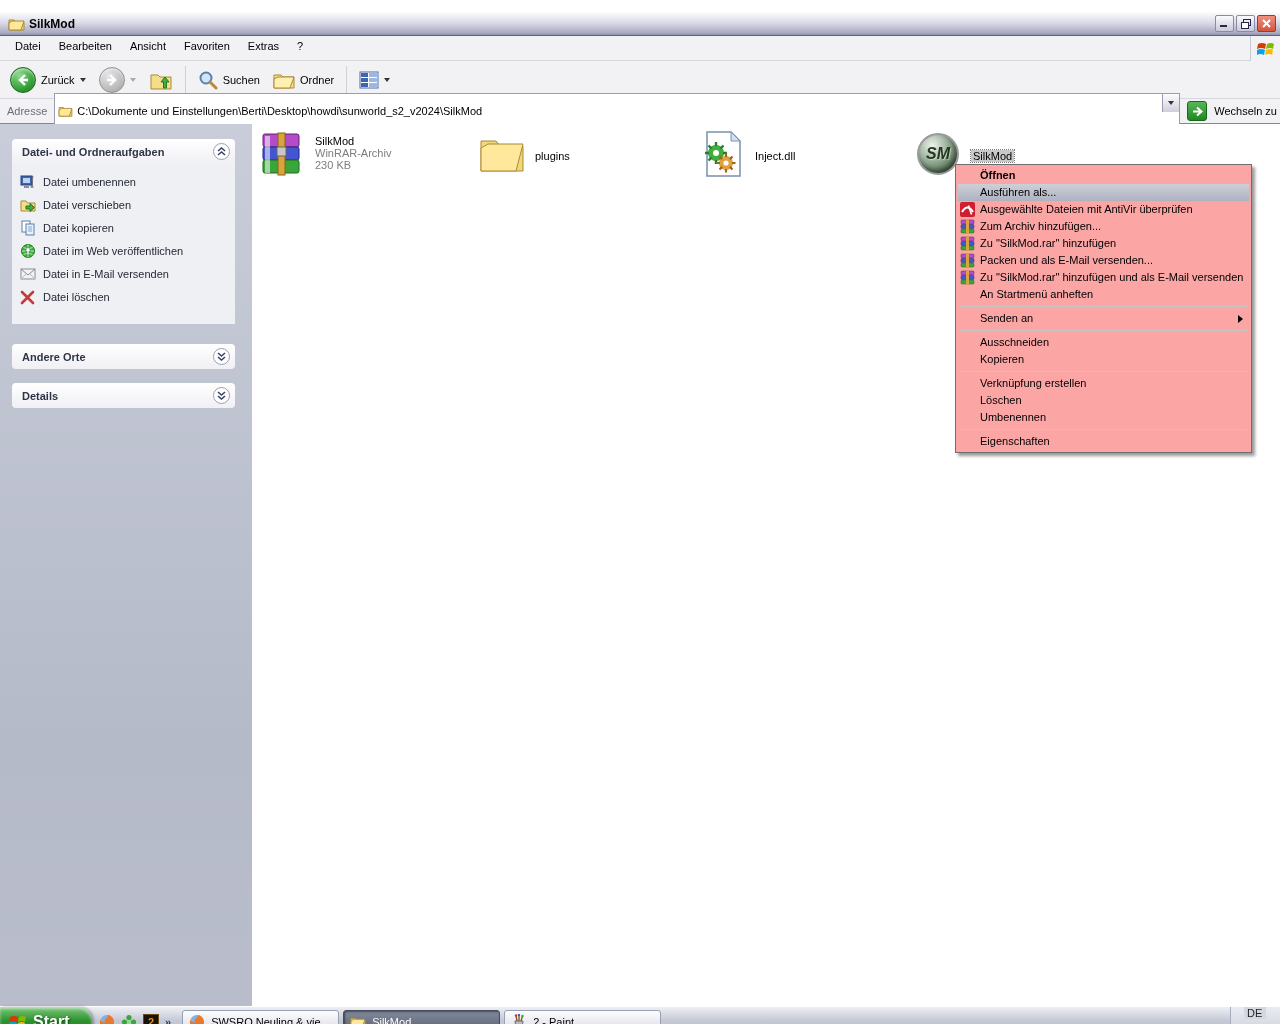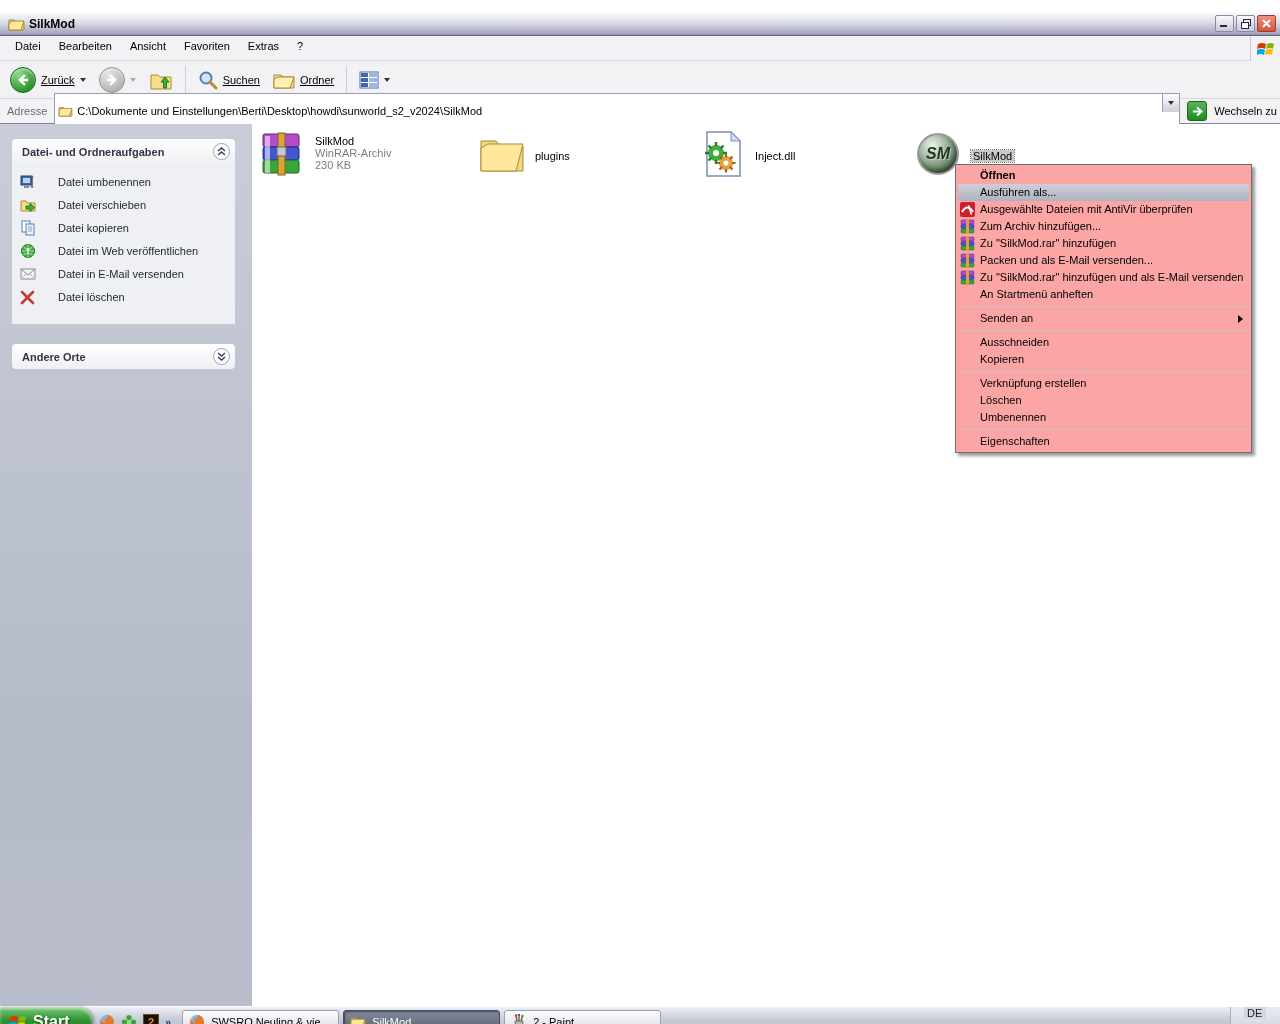--- a/index.html
+++ b/index.html
@@ -16,21 +16,21 @@
     background:linear-gradient(#fbfbfd,#c9c9d9); display:flex; align-items:center; justify-content:center; }
   .winbtn.close { background:linear-gradient(#f0917e,#d6543c); border-color:#9c3b28; }
 
   
   .menubar { height:25px; background:#f2f2f5; border-bottom:1px solid #d6d6de; display:flex; align-items:flex-start; padding-left:6px; }
   .menuitem { padding:4px 9px; }
   .menubar .flagbox { margin-left:auto; width:30px; height:25px; display:flex; align-items:center; justify-content:center; border-left:1px solid #c9c9d4; background:#f2f2f5; }
 
   
   .toolbar { height:38px; background:#f2f2f5; border-bottom:1px solid #d6d6de; display:flex; align-items:center; padding:0 6px; gap:5px; }
-  .tbtn { display:flex; align-items:center; gap:5px; padding:2px 4px; border-radius:3px;text-decoration:underline; }
+  .tbtn { display:flex; align-items:center; gap:5px; padding:2px 4px; border-radius:3px; }
   .circle { width:26px; height:26px; border-radius:50%; background:radial-gradient(circle at 35% 30%, #8fd98f, #2f9b2f 65%, #1c741c); border:1px solid #1a631a; display:flex; align-items:center; justify-content:center; box-shadow: inset 0 2px 3px rgba(255,255,255,.55); }
   .circle.disabled { background:radial-gradient(circle at 35% 30%, #e6e6e6, #b9b9b9 65%, #9a9a9a); border-color:#909090; }
   .tsep { width:1px; height:28px; background:#cfcfda; margin:0 3px; }
   .dropcaret { width:0; height:0; border-left:3px solid transparent; border-right:3px solid transparent; border-top:4px solid #333; }
 
   
   .addressbar { height:25px; background:#f2f2f5; border-bottom:1px solid #84849a; display:flex; align-items:center; padding:0 3px 0 7px; gap:7px; }
   .addr-label { color:#6b6b7c; }
   .addr-combo { flex:1; height:36px; background:#fff; border:1px solid #9b9bb2; display:flex; align-items:center; gap:4px; padding-left:3px; position:relative; }
   .addr-drop { position:absolute; right:0; top:0; width:17px; height:18px; background:linear-gradient(#fdfdfe,#cfcfdd); border-left:1px solid #9b9bb2; display:flex; align-items:center; justify-content:center; }
@@ -38,21 +38,21 @@
 
   
   .main { position:absolute; top:112px; left:0; right:0; bottom:30px; display:flex; }
   .sidebar { width:252px; background:linear-gradient(180deg,#c9cdd9,#b5bac9 70%,#b9bdcb); padding:15px 17px 0 12px; }
   .panel { margin-bottom:14px; }
   .panel-header { height:25px; background:linear-gradient(#ffffff,#f0f0f5); color:#2e3547; font-weight:bold;
     display:flex; align-items:center; justify-content:space-between; padding:0 5px 0 10px; border-radius:4px 4px 0 0; }
   .panel-header.collapsed { border-radius:4px; }
   .chev { width:17px; height:17px; border-radius:50%; background:#fff; border:1px solid #9aa0b6; display:flex; align-items:center; justify-content:center; }
   .panel-body { background:#eef0f4; padding:10px 4px 12px 8px; }
-  .taskrow { display:flex; align-items:center; gap:22px; margin-bottom:7px; color:#1f2430; }
+  .taskrow { display:flex; align-items:center; gap:7px; margin-bottom:7px; color:#1f2430; }
   .taskrow .ticon16 { width:16px; height:16px; flex:none; }
 
   .content { flex:1; background:#fff; position:relative; }
   .tile { position:absolute; top:6px; height:52px; display:flex; gap:9px; }
   .tile .ticn { width:48px; height:48px; flex:none; display:flex; align-items:center; justify-content:center; }
   .tile .tmeta { display:flex; flex-direction:column; justify-content:flex-start; padding-top:5px; }
   .tile.center .tmeta { justify-content:center; padding-top:0;align-items:center; }
   .tile .fname { color:#000; }
   .tile .fsub { color:#7d7d7d; }
   .sel-label { background:#c9c9c9; outline:1px dotted #7a7a7a; padding:0 2px; align-self:center; }
@@ -279,20 +279,30 @@
         <div class="panel-header collapsed">
           <span>Andere Orte</span>
           <span class="chev">
               <svg width="9" height="9">
                 <path d="M1 1 L4.5 4 L8 1 M1 5 L4.5 8 L8 5" stroke="#3a4668" stroke-width="1.6" fill="none"></path>
               </svg>
             </span>
         </div>
       </div>
 
+      <div class="panel">
+        <div class="panel-header collapsed">
+          <span>Details</span>
+          <span class="chev">
+              <svg width="9" height="9">
+                <path d="M1 1 L4.5 4 L8 1 M1 5 L4.5 8 L8 5" stroke="#3a4668" stroke-width="1.6" fill="none"></path>
+              </svg>
+            </span>
+        </div>
+      </div>
     </div>
 
     <div class="content">
 
       <div class="tile" style="left:6px">
         <span class="ticn">
           <svg width="42" height="44" viewBox="0 0 42 44">
               <rect x="2" y="2" width="36" height="13" rx="2" fill="#b44bc8" stroke="#5e2470"></rect>
               <rect x="2" y="15" width="36" height="13" rx="2" fill="#4455d2" stroke="#202a80"></rect>
               <rect x="2" y="28" width="36" height="13" rx="2" fill="#3aa53a" stroke="#1d6b1d"></rect>

